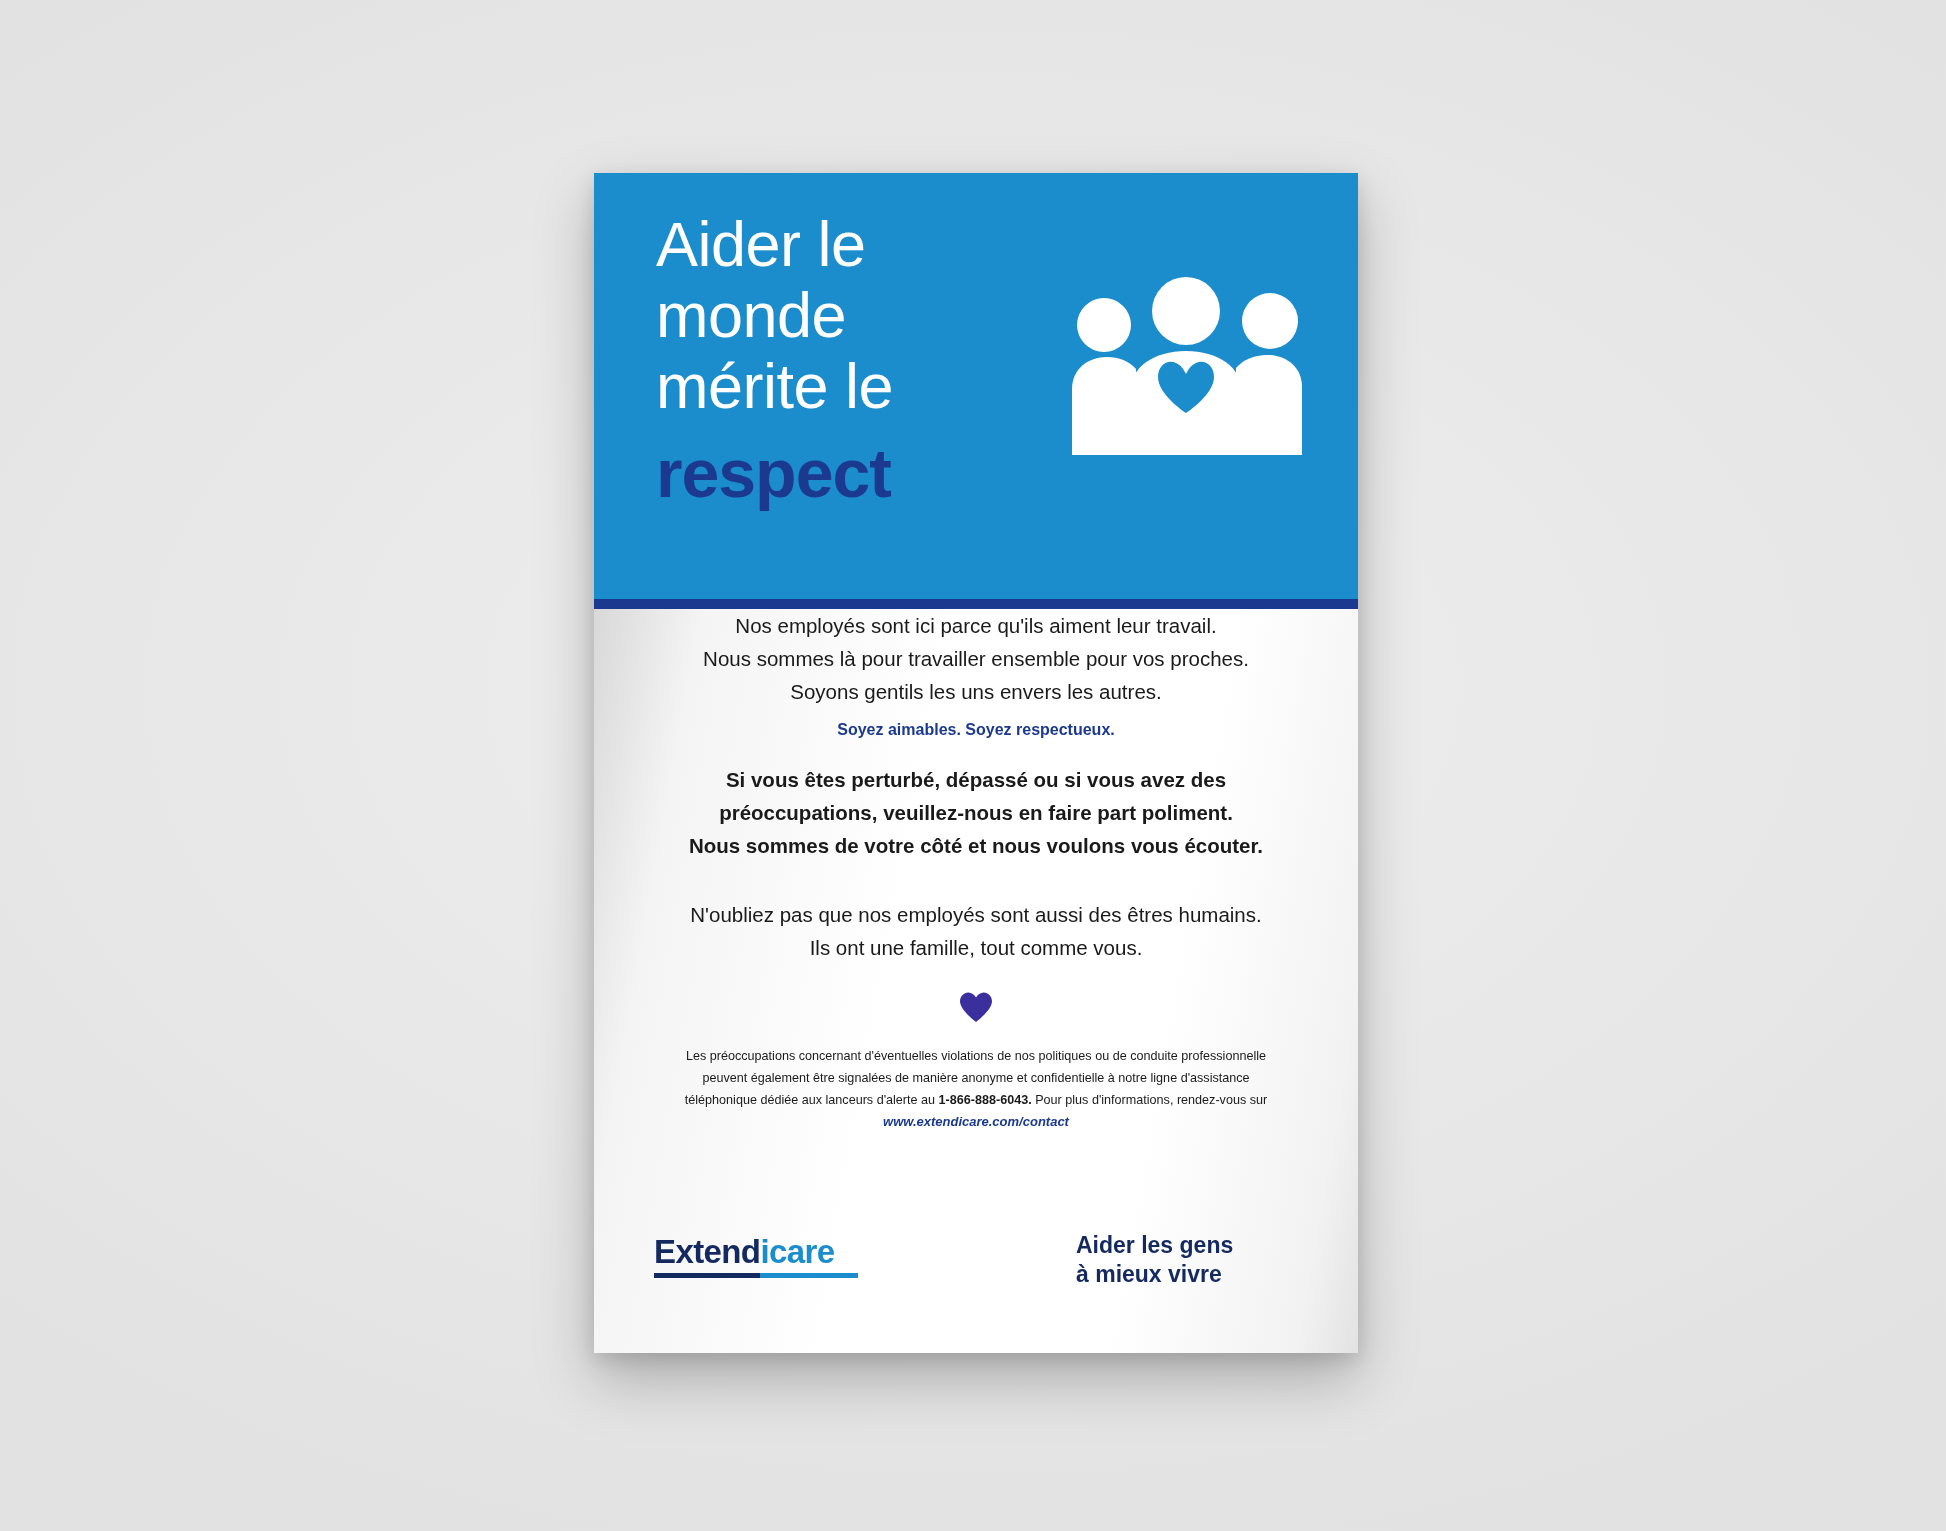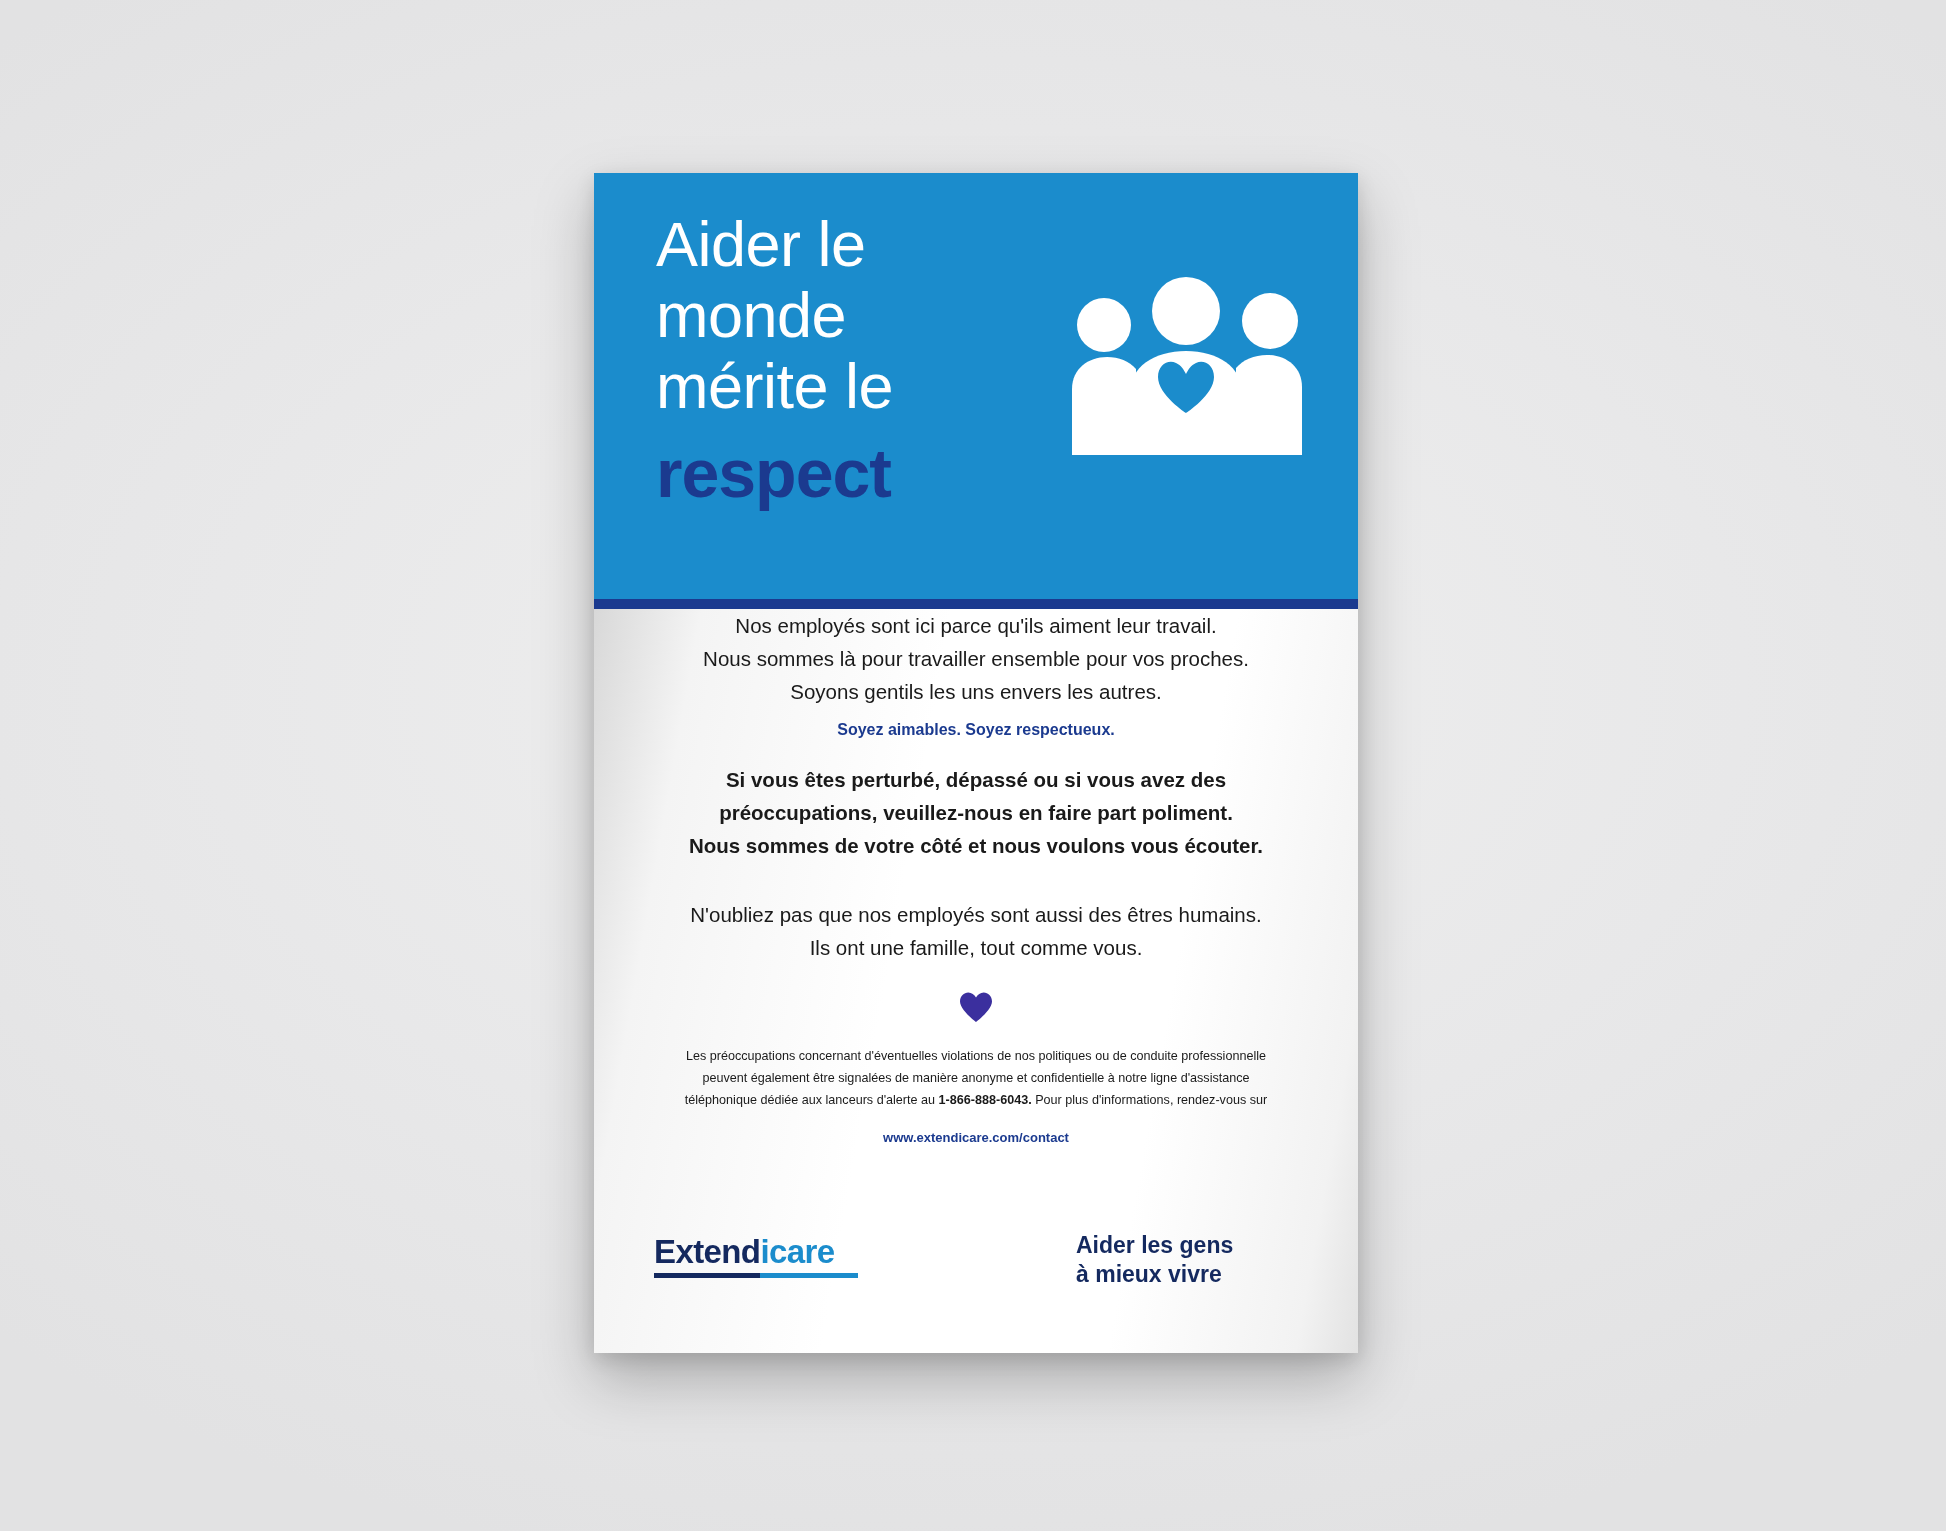--- a/index.html
+++ b/index.html
@@ -134,25 +134,26 @@
     margin-top: 22px;
     text-align: center;
     color: #1a1a1a;
     font-size: 12.6px;
     line-height: 1.75;
     padding: 0 88px;
   }
   .fineprint b { font-weight: 700; }
   .url {
     display: block;
-    margin-top: 16px;
+    margin-top: 0;
     color: #1b3a8f;
     font-weight: 700;
     font-size: 13px;
     text-decoration: none;
+    font-style: italic;
   }
 
   
   .footer {
     position: absolute;
     left: 0;
     bottom: 52px;
     width: 774px;
     height: 74px;
   }

